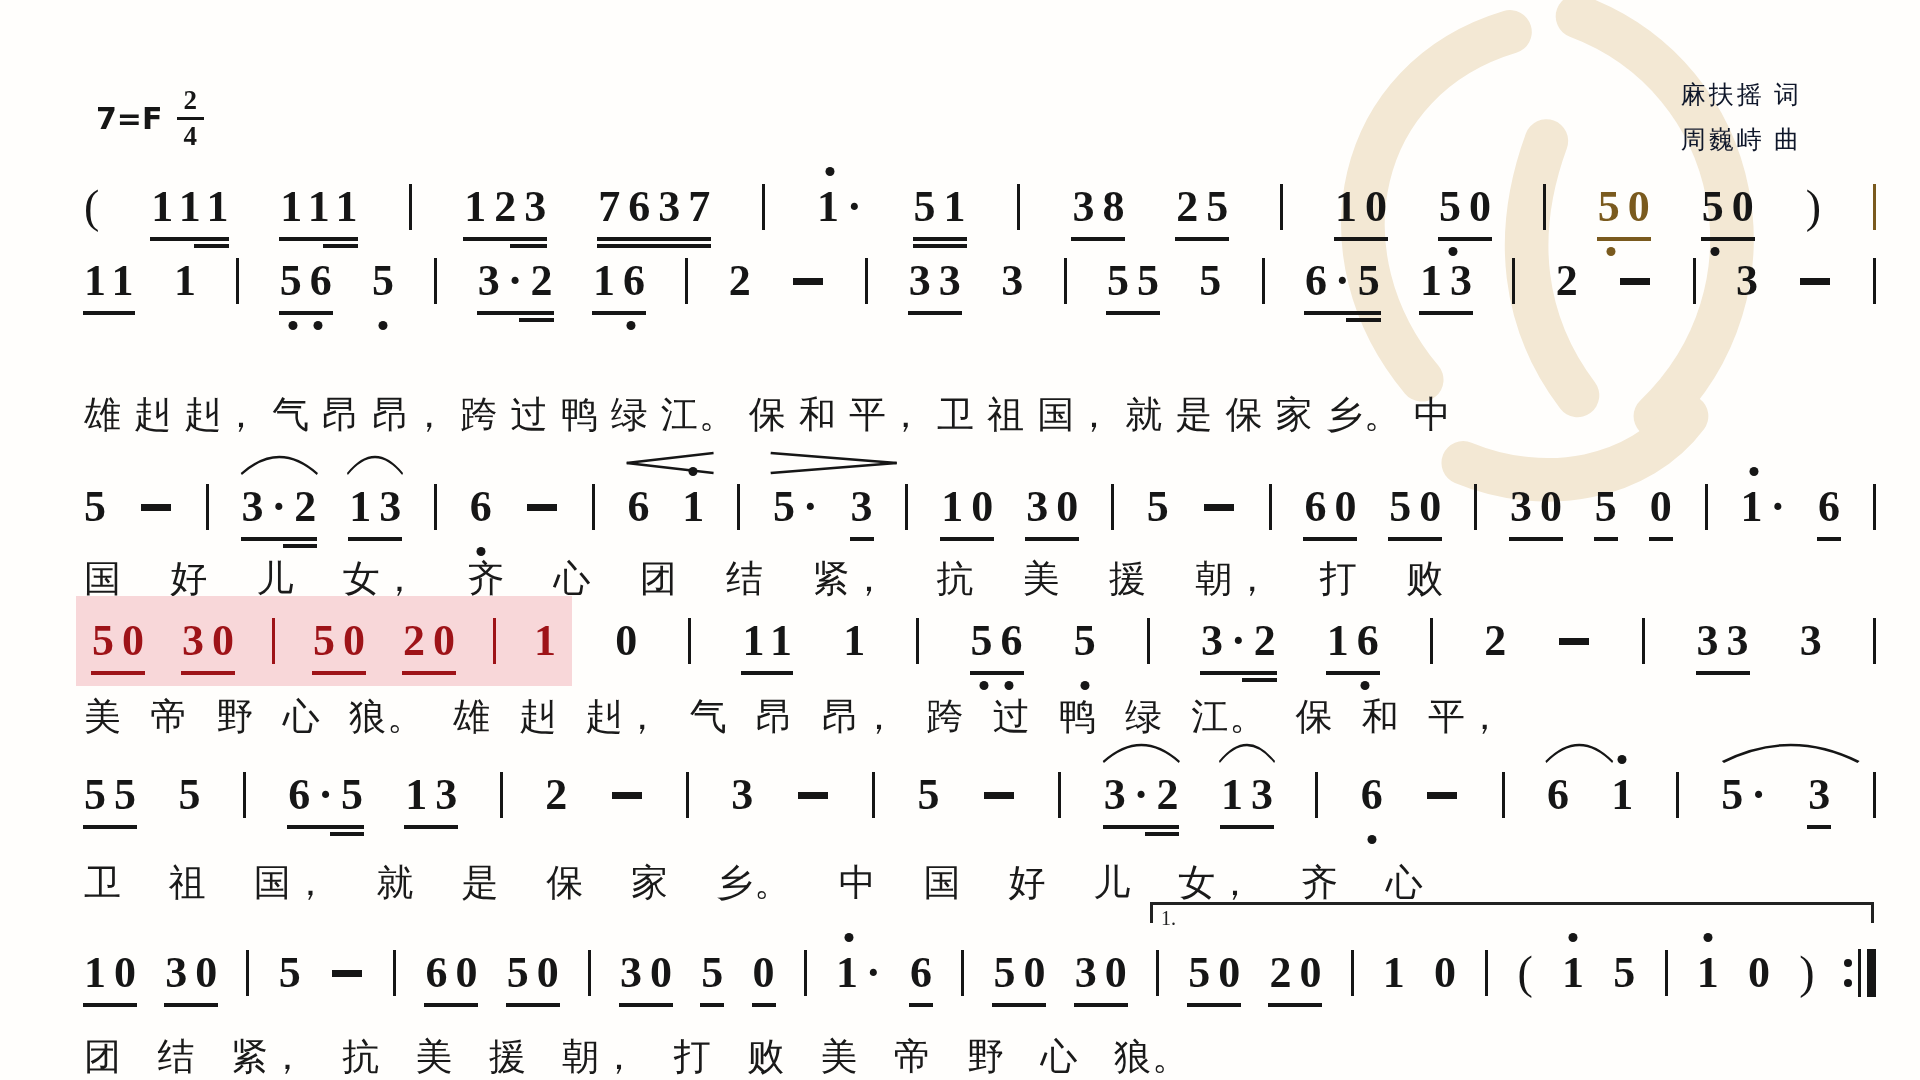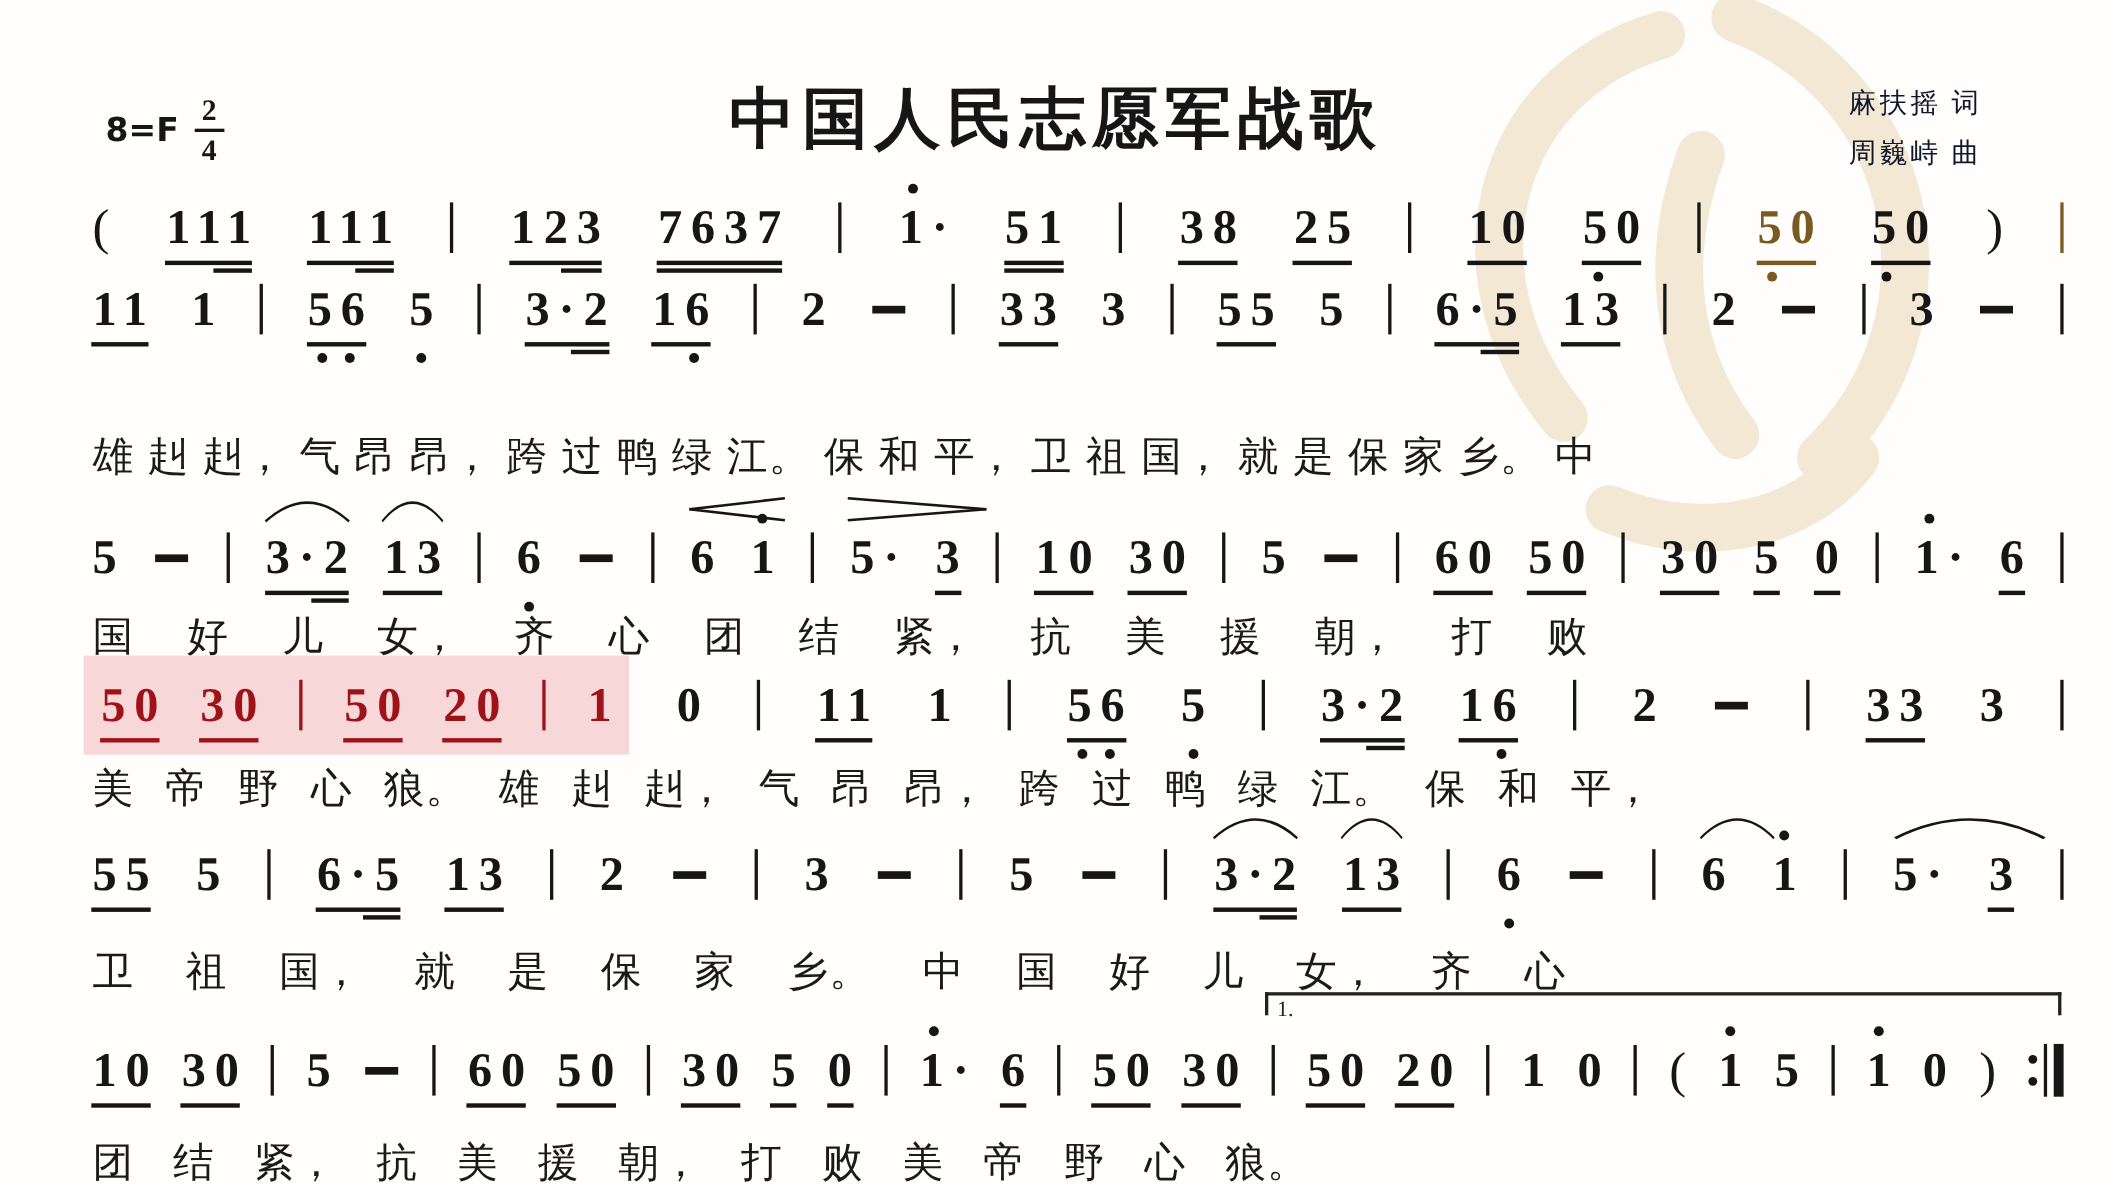--- a/index.html
+++ b/index.html
@@ -75,27 +75,26 @@
 
 <svg class="watermark" viewBox="0 0 600 520">
   <path d="M300,50 C150,95 115,265 215,385"></path>
   <path d="M365,35 C525,95 565,300 440,420"></path>
   <path d="M255,465 C335,498 425,480 470,420"></path>
   <path d="M335,155 C302,245 312,330 365,400"></path>
 </svg>
 
 <div class="header">
   <div class="keysig">
-    <span>8=F</span>
+    <span>7=F</span>
     <span class="frac">
       <span class="num">2</span>
       <span class="den">4</span>
     </span>
   </div>
-  <div class="title">中国人民志愿军战歌</div>
   <div class="credits">
     <div>麻扶摇  词</div>
     <div>周巍峙  曲</div>
   </div>
 </div>
 
 <div id="score">
   <div class="volta">
     <span class="volta-label">1.</span>
   </div>

